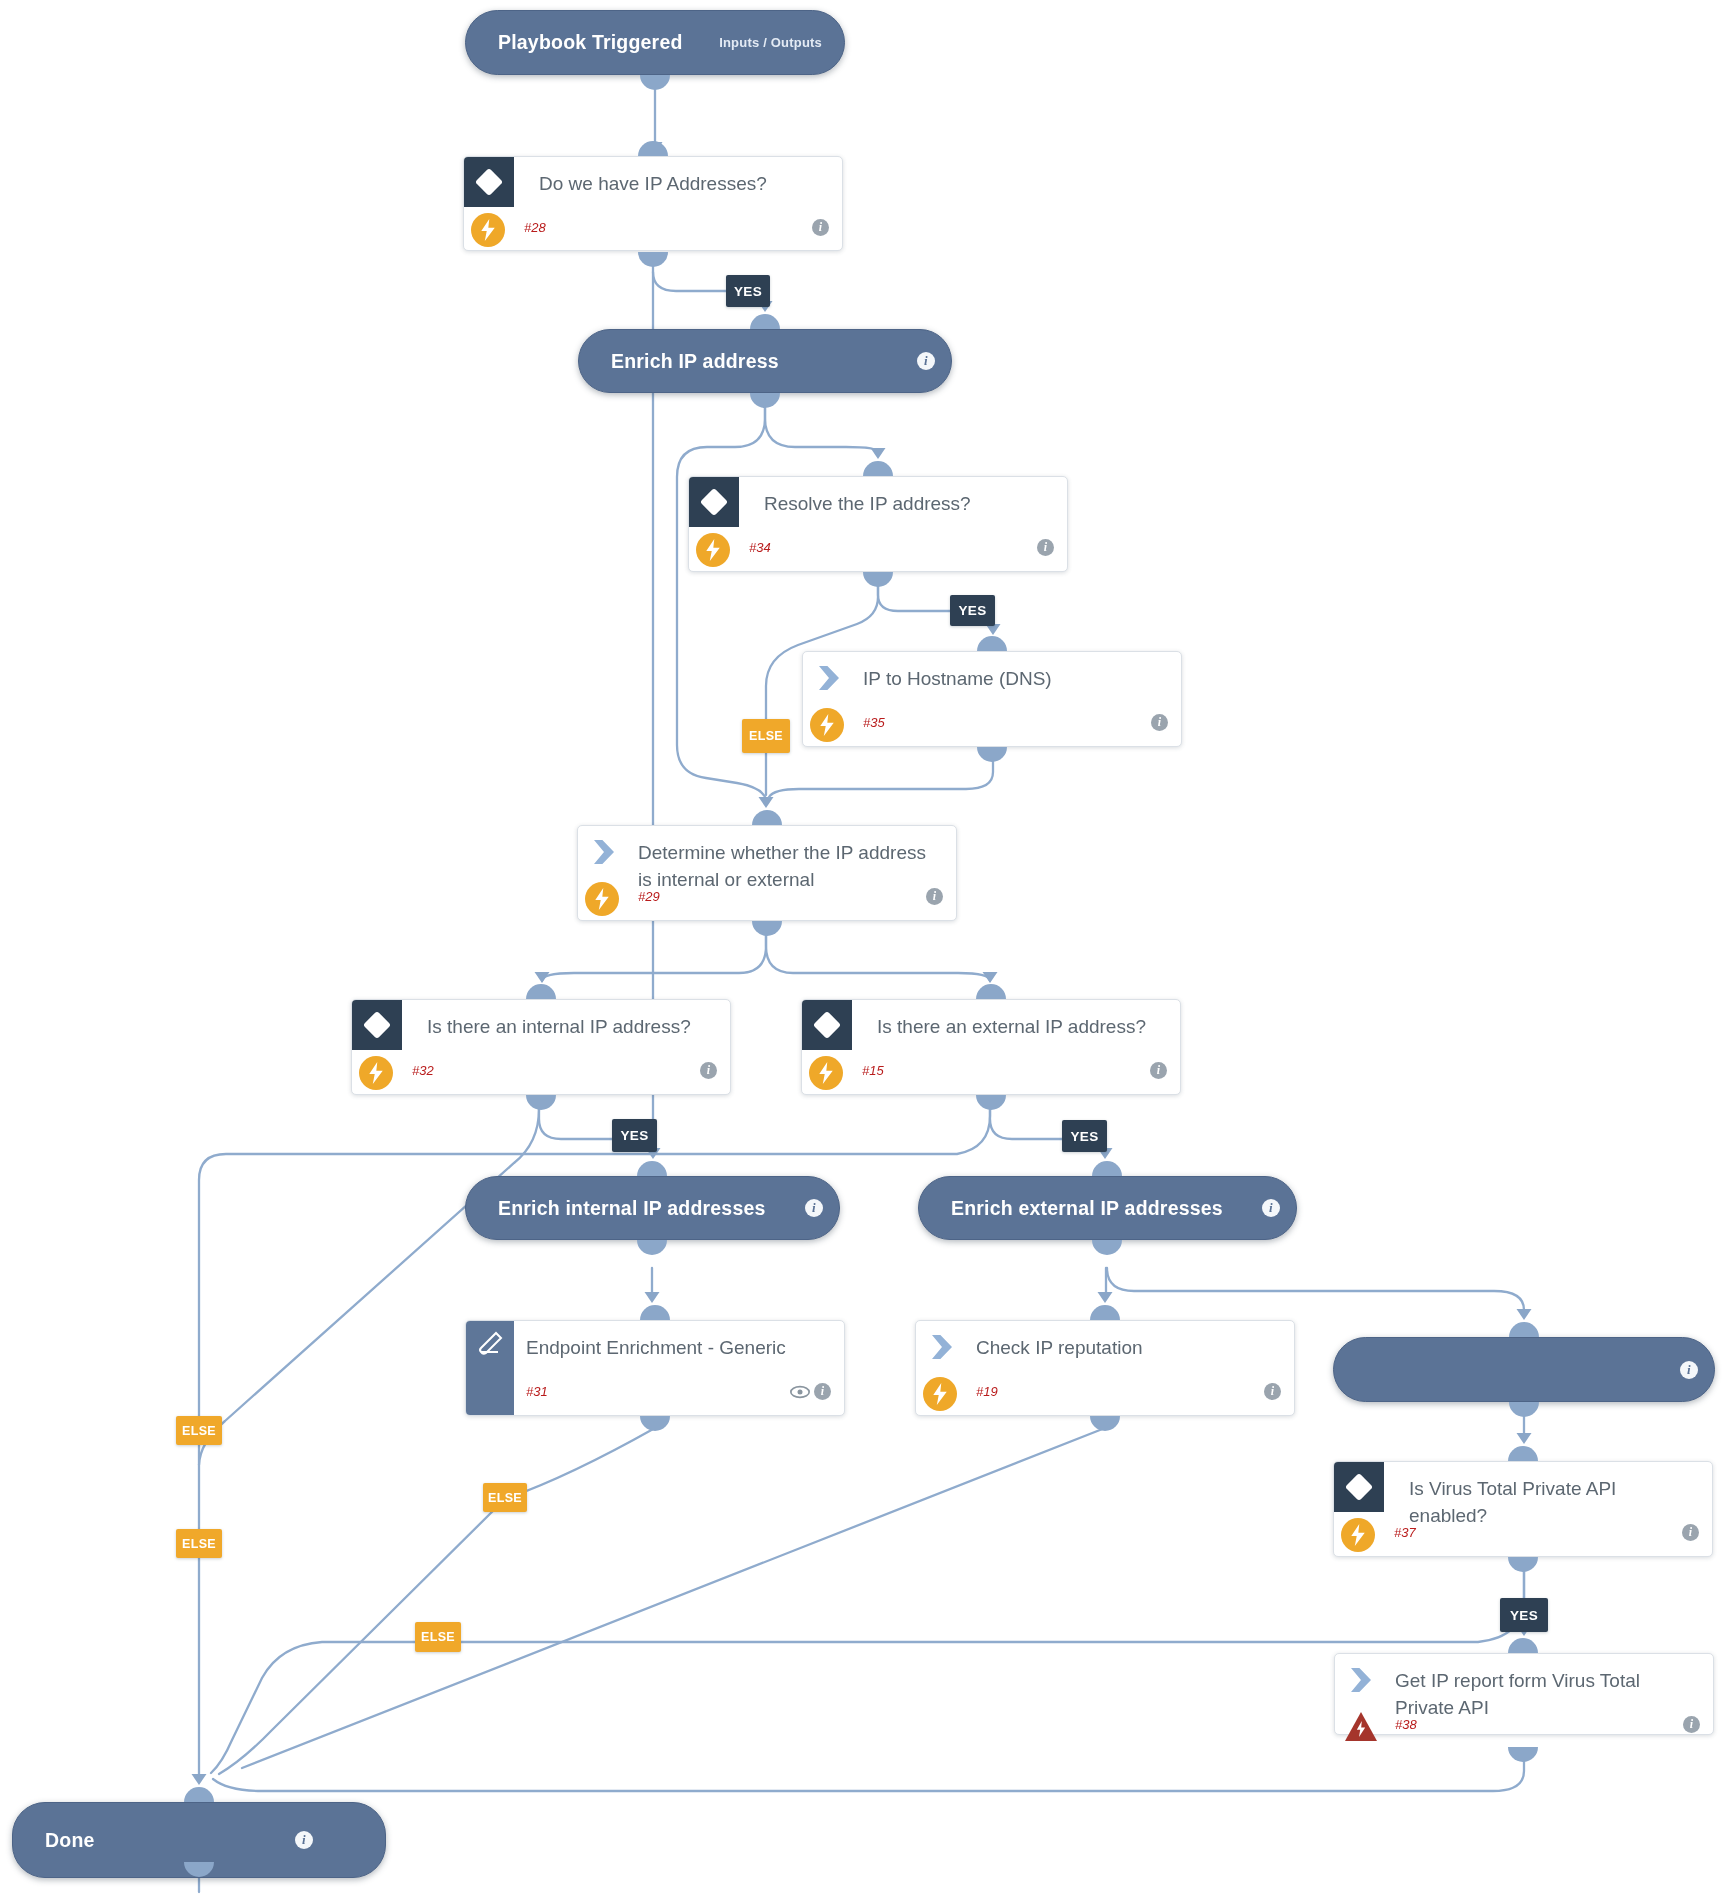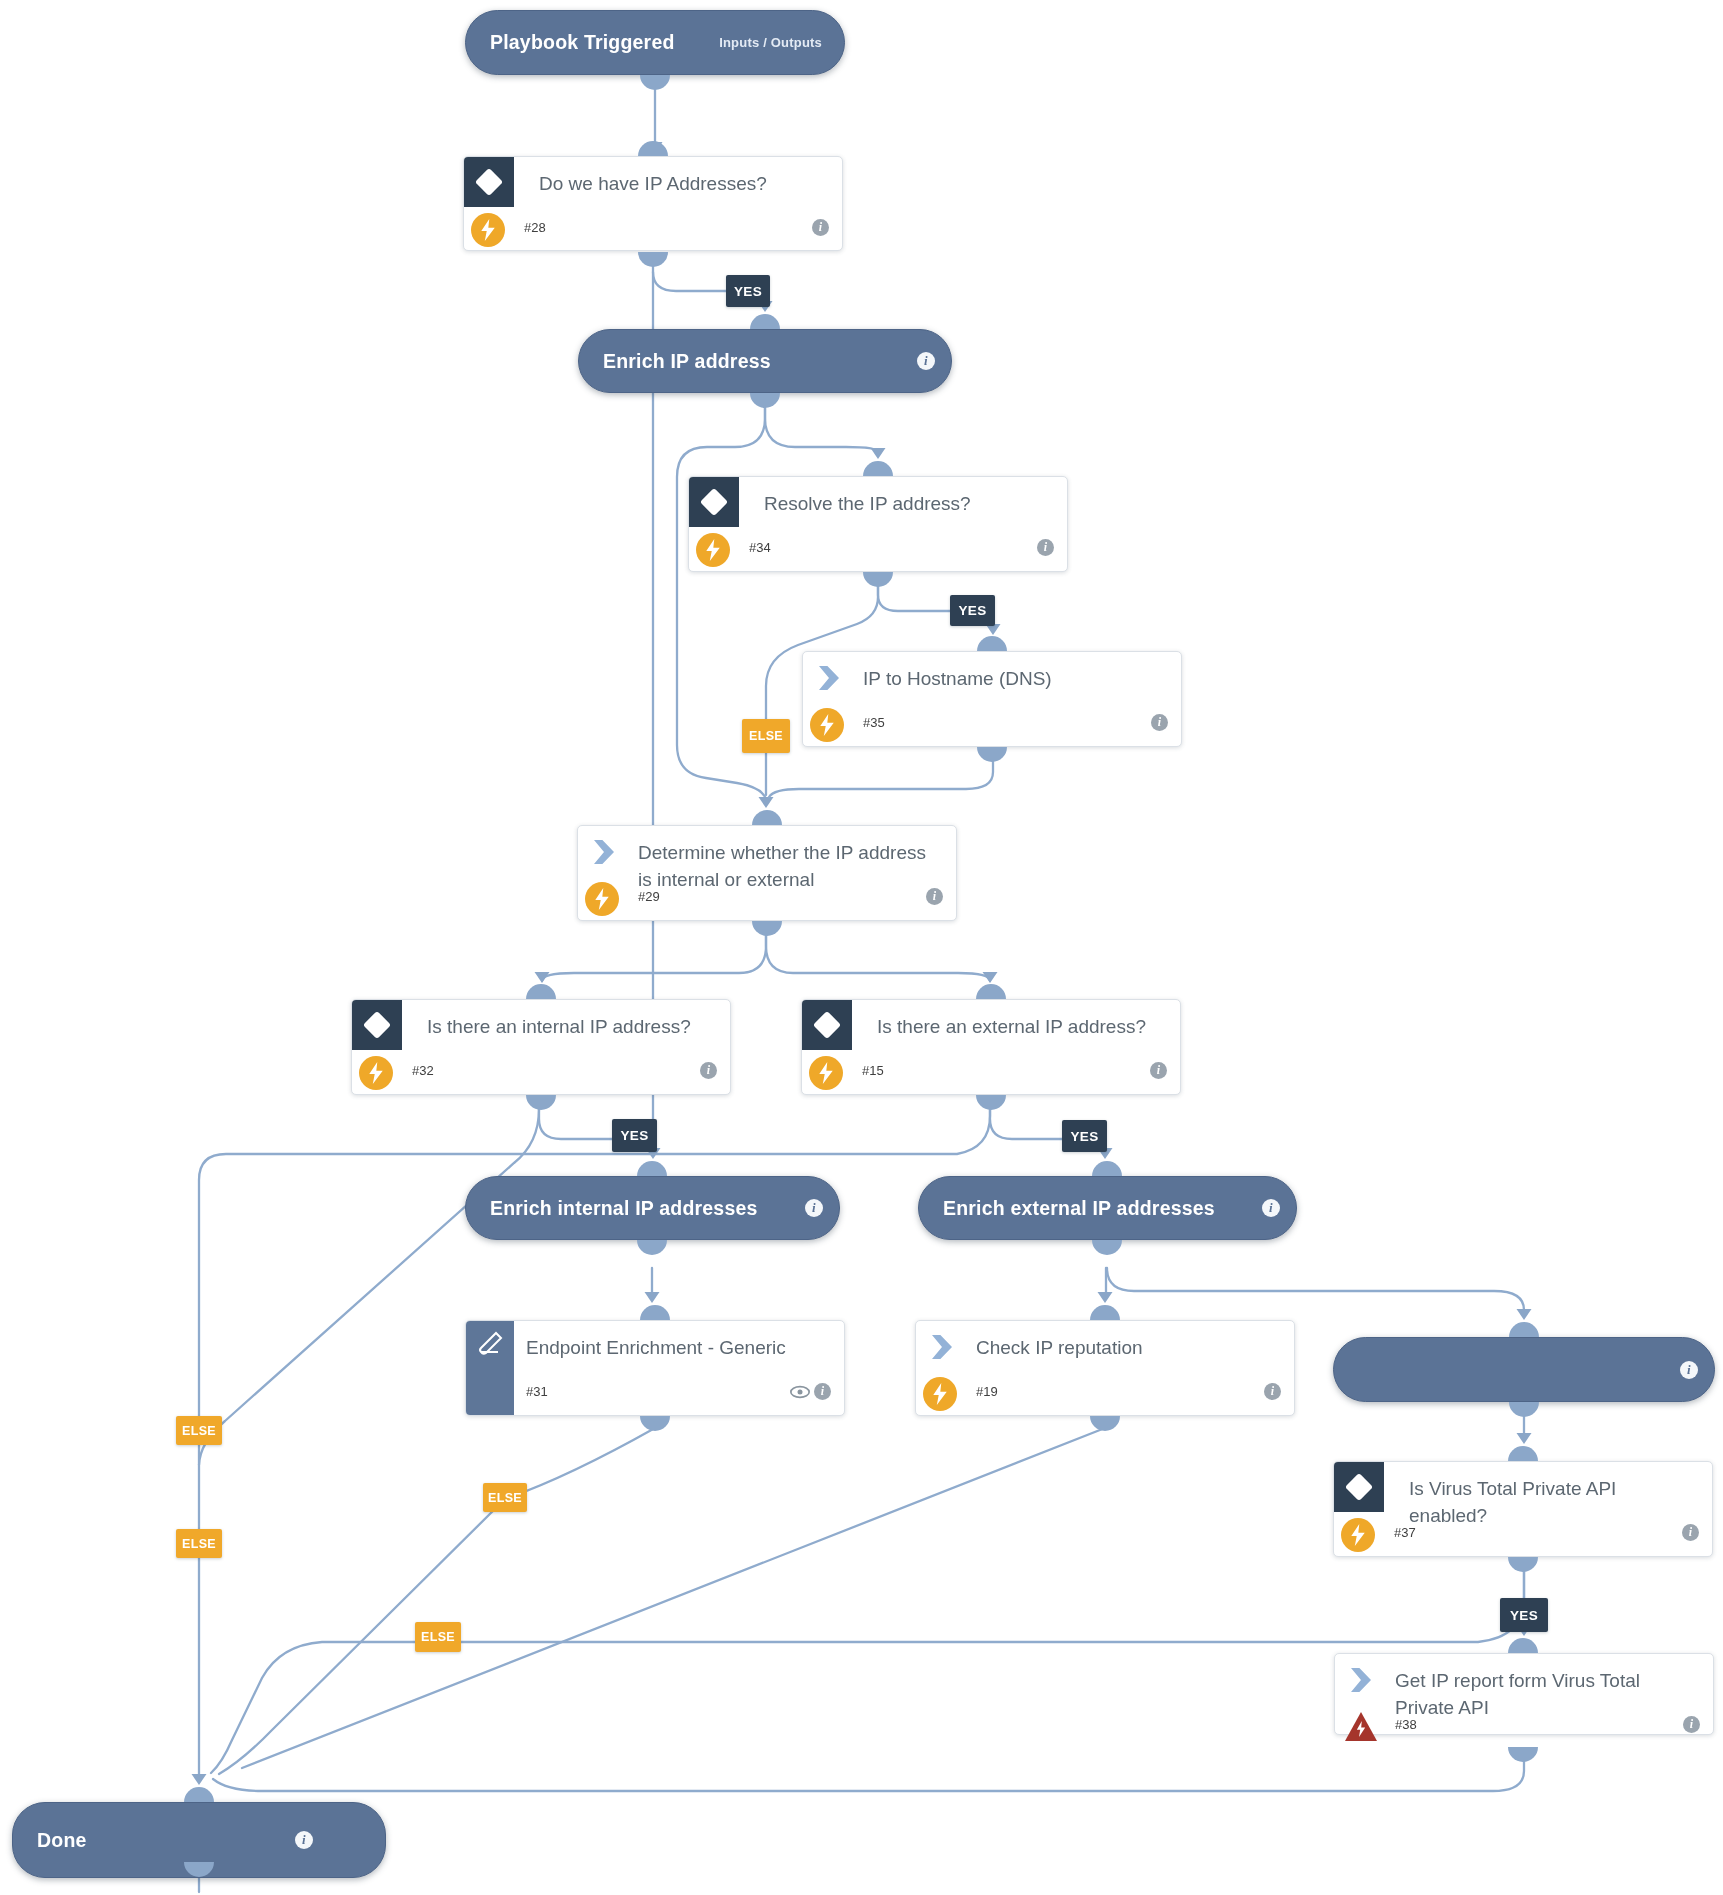--- a/index.html
+++ b/index.html
@@ -7,41 +7,41 @@
           font-family:"Liberation Sans", sans-serif;}
   svg.edges{position:absolute;left:0;top:0;z-index:1;}
   svg.edges path{stroke:#8fabcd;stroke-width:2.3;fill:none;stroke-linecap:round;}
   svg.edges path.arr{fill:#8aa6c8;stroke:none;}
 
   
   .pill{position:absolute;z-index:3;height:64px;background:#5b7396;border:1px solid #4d6487;
         border-radius:33px;box-shadow:0 2px 6px rgba(40,55,70,.35);color:#fff;
         display:flex;align-items:center;box-sizing:border-box;
         font-size:19.5px;font-weight:600;letter-spacing:.2px;}
-  .pill .lbl{padding-left:24px;padding-right:70px;line-height:25px;}
+  .pill .lbl{padding-left:32px;padding-right:70px;line-height:25px;}
   .pill-info{position:absolute;right:16px;top:50%;margin-top:-9px;width:18px;height:18px;border-radius:50%;
         background:#f4f7fa;color:#5b7396;font:bold italic 13px "Liberation Serif", serif;
         text-align:center;line-height:18px;}
   .io-btn{position:absolute;right:22px;top:50%;margin-top:-8px;font-size:13px;font-weight:bold;
         color:#e3eaf4;letter-spacing:.2px;}
 
   
   .card{position:absolute;z-index:3;width:380px;height:96px;background:#fff;border:1px solid #dbe0e6;
         border-radius:5px;box-shadow:0 1px 4px rgba(44,62,80,.18);box-sizing:border-box;}
   .card-title{position:absolute;left:60px;top:13px;right:30px;font-size:19px;line-height:27px;color:#5c6771;}
   .card.cond .card-title{left:75px;}
   .cond-box{position:absolute;left:0;top:0;width:50px;height:50px;background:#2e4053;border-radius:4px 0 0 0;}
   .diamond{position:absolute;left:15px;top:15px;width:20px;height:20px;background:#fff;border-radius:3px;
         transform:rotate(45deg);}
   .chev{position:absolute;left:16px;top:14px;width:20px;height:24px;background:#93b2d7;
         clip-path:polygon(0 0,42% 0,100% 50%,42% 100%,0 100%,50% 50%);}
   .bolt-circle{position:absolute;left:7px;top:56px;width:34px;height:34px;border-radius:50%;background:#efa829;}
   .bolt{position:absolute;left:9px;top:6px;width:16px;height:22px;background:#fff;
         clip-path:polygon(58% 0,8% 55%,42% 55%,30% 100%,92% 40%,52% 40%);}
-  .task-id{position:absolute;left:60px;top:63px;font-size:13px;color:#404040;}
+  .task-id{position:absolute;left:60px;top:63px;font-size:13px;color:#b91c1c;font-style:italic;}
   .card-info{position:absolute;right:13px;top:62px;width:17px;height:17px;border-radius:50%;background:#9aa4ae;
         color:#fff;font:bold italic 12px "Liberation Serif", serif;text-align:center;line-height:17px;}
   .pb-side{position:absolute;left:0;top:0;width:48px;height:100%;background:#5e7698;border-radius:4px 0 0 4px;}
   .eye{position:absolute;right:34px;top:64px;width:20px;height:14px;color:#8a959f;}
   .warn-tri{position:absolute;left:10px;top:58px;width:32px;height:29px;background:#a5352c;
         clip-path:polygon(50% 0,100% 100%,0 100%);}
   .warn-tri .bolt{left:11px;top:9px;width:10px;height:16px;}
 
   
   .badge{position:absolute;z-index:4;display:flex;align-items:center;justify-content:center;

